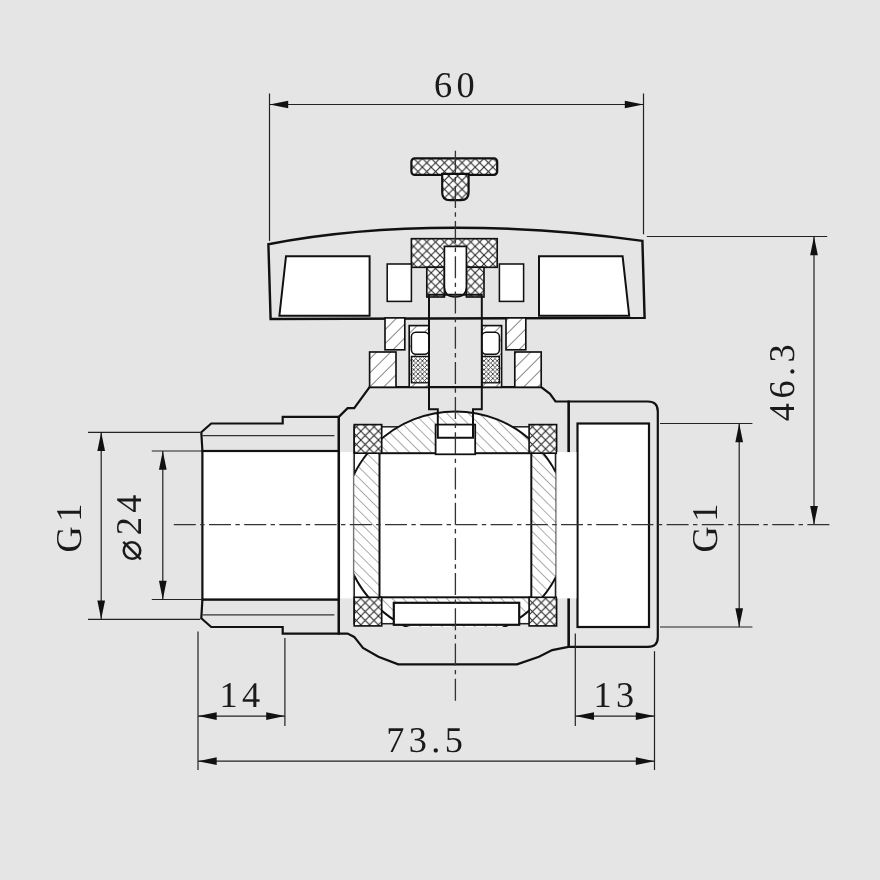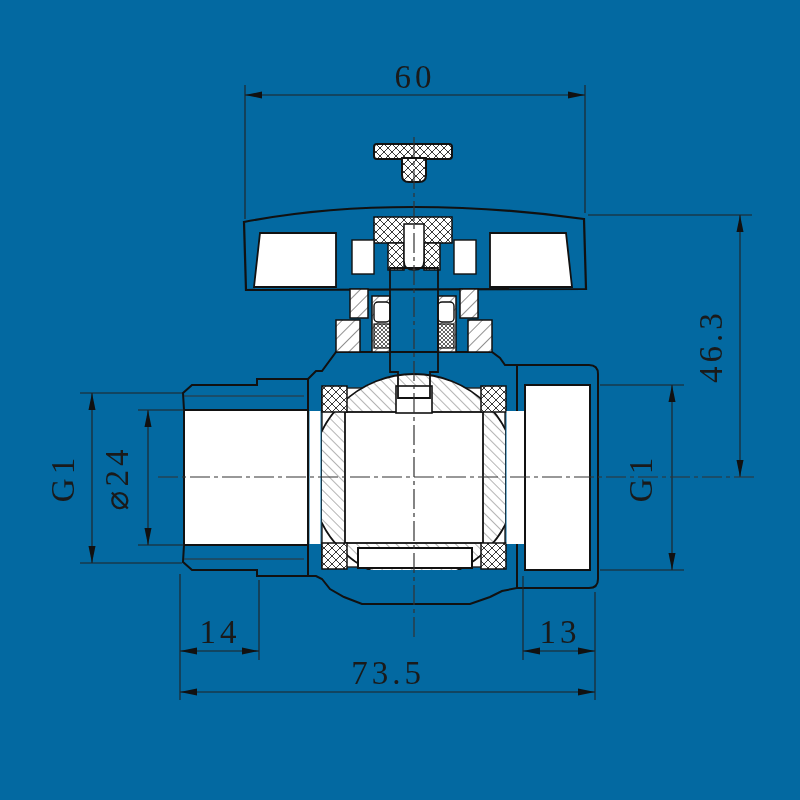--- a/index.html
+++ b/index.html
@@ -1,16 +1,16 @@
 <!DOCTYPE html>
 <html><head>
 <meta charset="utf-8">
 <style>
   html,body{margin:0;padding:0;background:#fff;}
-  .stage{width:800px;height:800px;background:#0369a1;position:relative;}
+  .stage{width:800px;height:800px;background:#e5e5e5;position:relative;}
   .dim-text{
     font-family:"Liberation Serif","DejaVu Serif",serif;
     font-size:33px;
     letter-spacing:4px;
     fill:#1a1a1a;
   }
   .dimline{stroke:#222;stroke-width:1.1;}
   .arrow{fill:#111;stroke:none;}
   .outline{stroke:#111;fill:none;}
   .cl{stroke:#333;stroke-width:1.2;fill:none;stroke-dasharray:20 4 4 4;}

